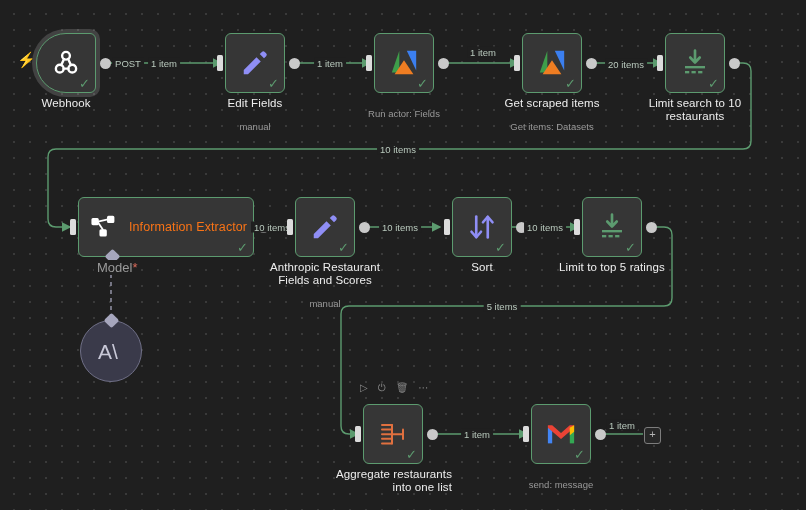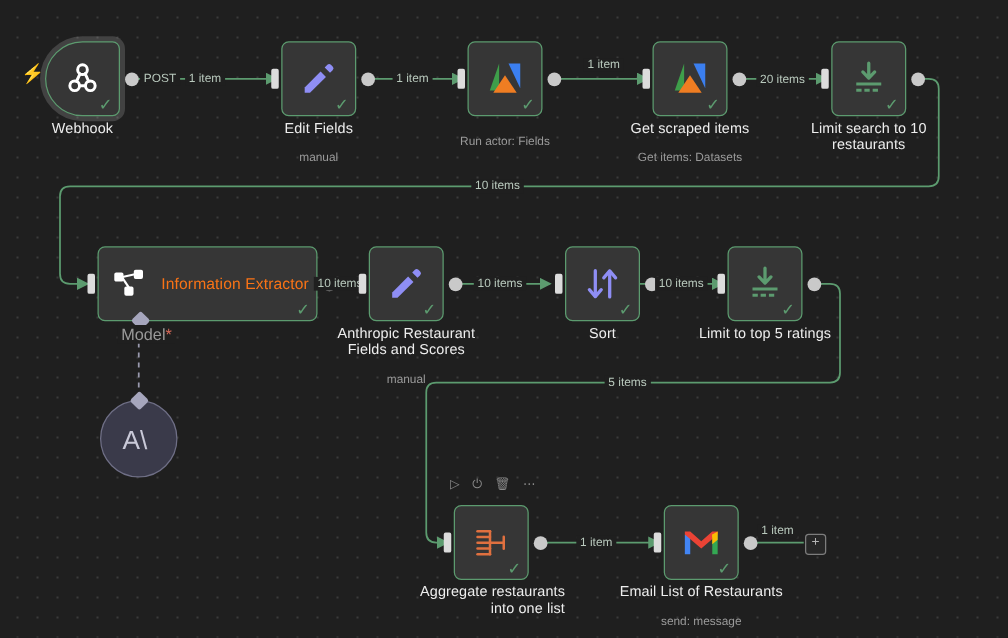--- a/index.html
+++ b/index.html
@@ -371,21 +371,20 @@
           <path d="M25.4 22 L25.4 5.2 L30 5.2 L30 22 Z" fill="#34a853"></path>
           <path d="M2 5.2 L2 2.6 L6.6 2.6 L16 11 L25.4 2.6 L30 2.6 L30 5.2 L16 17.2 Z" fill="#ea4335"></path>
           <path d="M25.4 5.2 L30 2.6 L30 5.2 L25.4 8 Z" fill="#fbbc04"></path>
           <path d="M25.4 5.2 L25.4 13.4 L30 9.6 L30 5.2 Z" fill="#fbbc04"></path>
         </svg>
       </span>
       <span class="tick">✓</span>
       <span class="port-out"></span>
     </div>
     <div class="caption">
-      <div class="title">Email List of Restaurants</div>
       <div class="sub">send: message</div>
     </div>
   </div>
   <div class="itemlabel" style="left:622px;top:425px;">1 item</div>
 
   <div class="plusbtn" style="left:644px;top:427px;">+</div>
 
 </div>
 
 </body></html>

